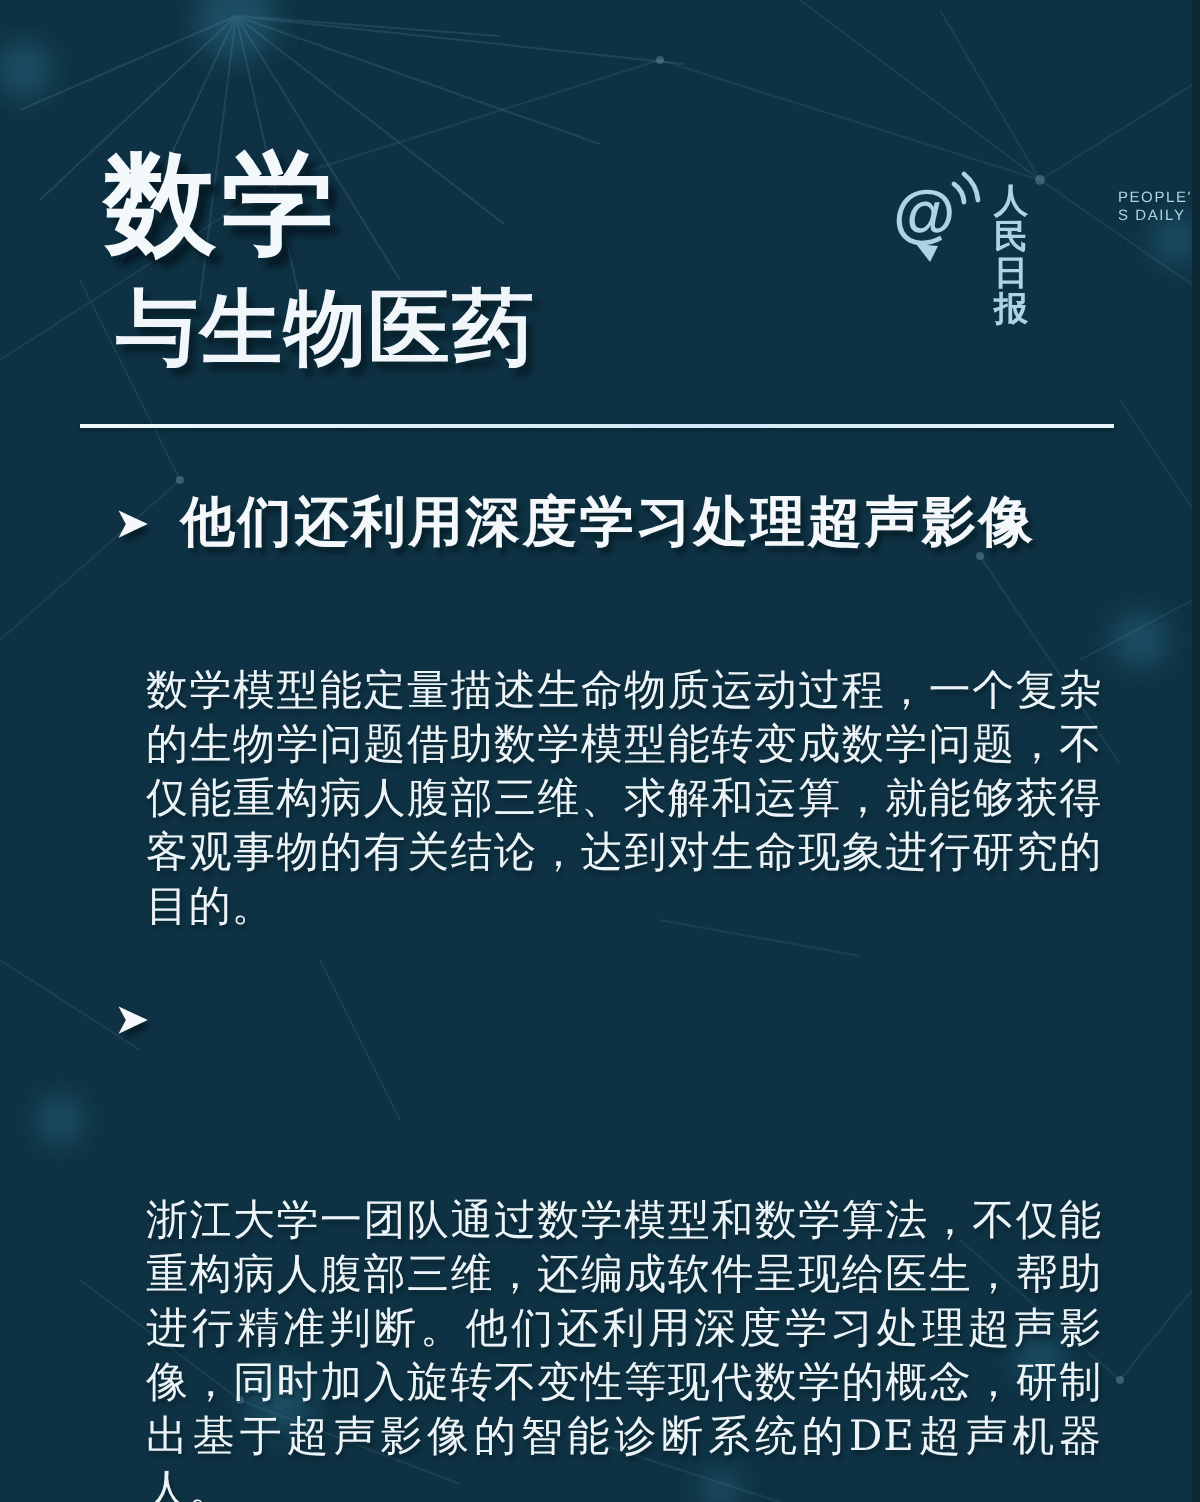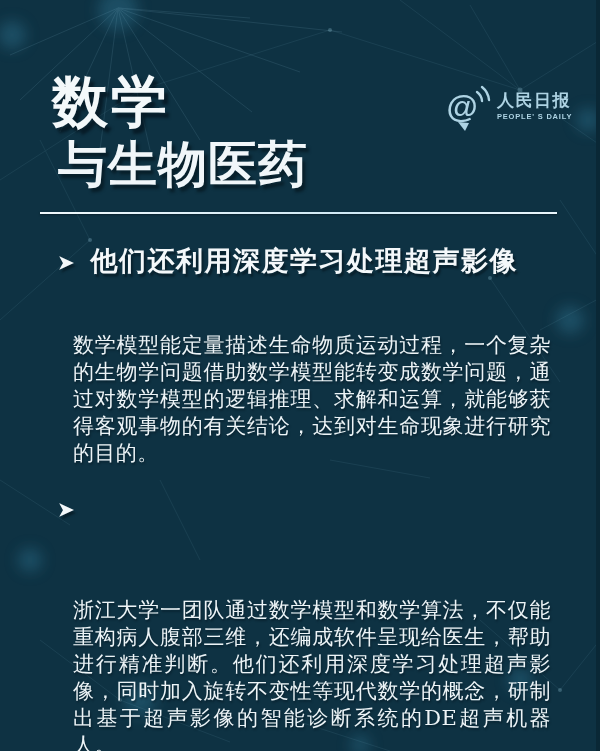--- a/index.html
+++ b/index.html
@@ -15,31 +15,31 @@
   
   .title-block { position:absolute; left:52px; top:74px; }
   .title-main {
     margin:0; padding:0;
     font-size:56px; line-height:56px; font-weight:bold;
     letter-spacing:3px; color:#f3f8fa;
     text-shadow:4px 5px 3px rgba(3,16,24,.65);
   }
   .title-sub {
     margin:14px 0 0 6px; padding:0;
-    font-size:49px; line-height:40px; font-weight:bold;
+    font-size:41px; line-height:40px; font-weight:bold;
     letter-spacing:1px; color:#f0f6f9;
     text-shadow:3px 4px 3px rgba(3,16,24,.6);
   }
 
   
   .logo { position:absolute; left:446px; top:85px; display:flex; align-items:flex-start; color:#aed3e3; }
   .logo-icon { flex:0 0 auto; margin-right:5px; }
-  .logo-text { display:flex; flex-direction:column; margin-top:7px; }
+  .logo-text { display:flex; margin-top:7px;gap:36px; }
   .logo-name { font-size:17px; font-weight:bold; letter-spacing:1.5px; line-height:18px; }
-  .logo-sub  { font-size:7.5px; letter-spacing:0.8px; margin-top:2px;font-weight:bold; }
+  .logo-sub  { font-size:7.5px; letter-spacing:0.8px; margin-top:2px; }
 
   
   .divider {
     position:absolute; left:40px; top:212px;
     width:517px; height:2px; border:none; margin:0; padding:0;
     background:linear-gradient(90deg,#f0f9fd 0%,#cfe9f5 60%,#e9f6fc 100%);
     box-shadow:0 1px 2px rgba(3,16,24,.5);
   }
 
   
@@ -151,20 +151,20 @@
       <span class="logo-sub">PEOPLE' S DAILY</span>
     </div>
   </div>
 
   <hr class="divider">
 
   <div class="section-heading heading-1">
     <span class="bullet-arrow">➤</span>
     <span>他们还利用深度学习处理超声影像</span>
   </div>
-  <p class="section-body body-1">数学模型能定量描述生命物质运动过程，一个复杂的生物学问题借助数学模型能转变成数学问题，通过对数学模型的逻辑推理、求解和运算，就能够获得客观事物的有关结论，达到对生命现象进行研究的目的。</p>
+  <p class="section-body body-1">数学模型能定量描述生命物质运动过程，一个复杂的生物学问题借助数学模型能转变成数学问题，不仅能重构病人腹部三维、求解和运算，就能够获得客观事物的有关结论，达到对生命现象进行研究的目的。</p>
 
   <div class="section-heading heading-2">
     <span class="bullet-arrow">➤</span>
   </div>
   <p class="section-body body-2">浙江大学一团队通过数学模型和数学算法，不仅能重构病人腹部三维，还编成软件呈现给医生，帮助进行精准判断。他们还利用深度学习处理超声影像，同时加入旋转不变性等现代数学的概念，研制出基于超声影像的智能诊断系统的DE超声机器人。</p>
 
 </div>
 
 </body></html>

